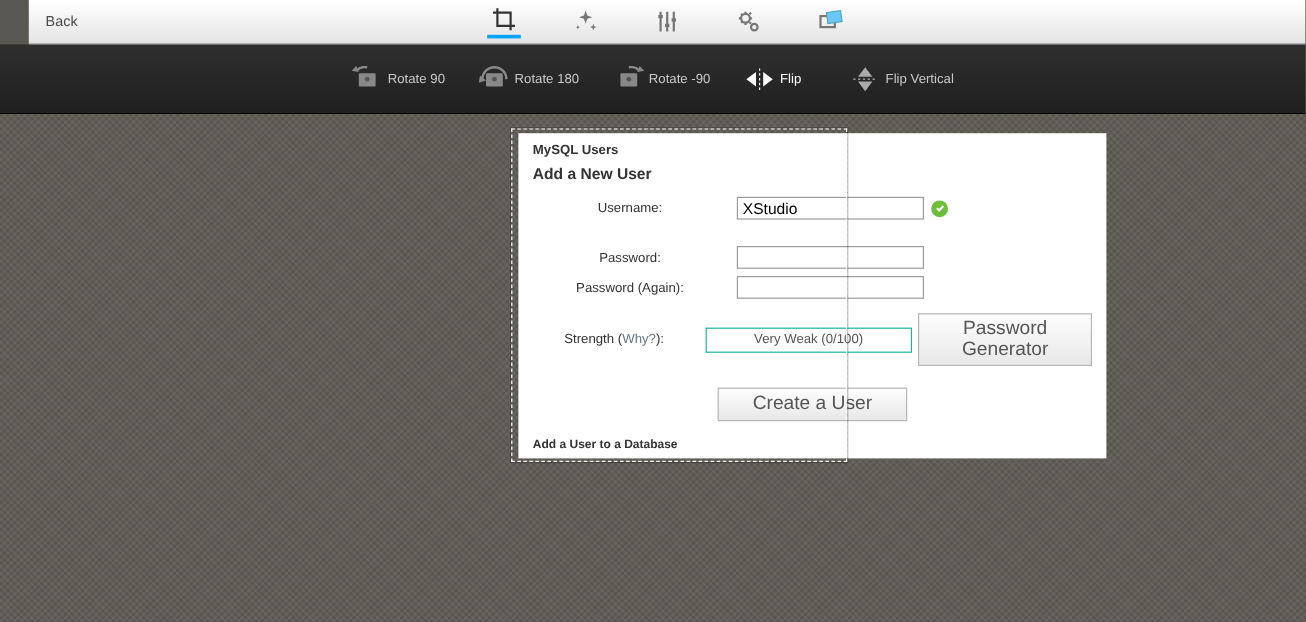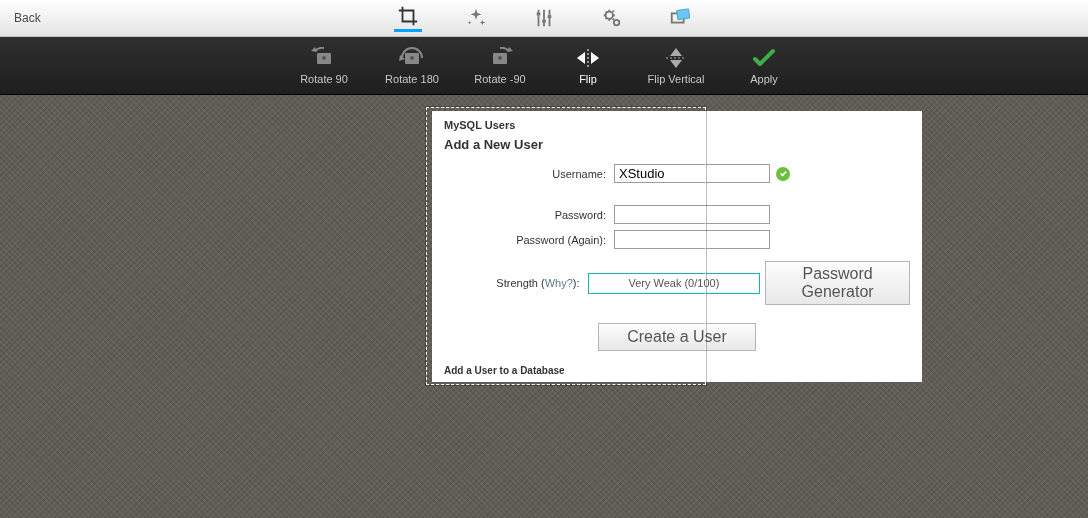--- a/index.html
+++ b/index.html
@@ -7,20 +7,21 @@
   body { background: #595752; }
 
   
   .topbar {
     height: 37px;
     background: linear-gradient(#ffffff, #e4e4e4);
     border-bottom: 1px solid #bfbfbf;
     display: flex;
     align-items: center;
     position: relative;
+    margin-left: 24px;
   }
   .back {
     font-size: 12px;
     color: #4a4a4a;
     padding: 0 14px;
     cursor: pointer;
     height: 100%;
     display: flex;
     align-items: center;
   }
@@ -46,21 +47,20 @@
     height: 58px;
     background: linear-gradient(#2f2f2f, #1f1f1f);
     display: flex;
     justify-content: center;
     align-items: center;
     gap: 28px;
     border-bottom: 1px solid #000;
   }
   .sub-item {
     display: flex;
-    flex-direction: column;
     align-items: center;
     color: #c8c8c8;
     font-size: 11px;
     gap: 4px;
     cursor: pointer;
     min-width: 60px;
   }
   .sub-item.active { color: #fff; }
   .sub-item .ico { width: 26px; height: 22px; display:flex; align-items:center; justify-content:center;}
   .sub-item .ico svg { width: 26px; height: 22px; }
@@ -89,21 +89,21 @@
     color: #333;
   }
   .panel .inner { padding: 8px 12px; }
   .panel h1 { font-size: 11px; font-weight: bold; margin-bottom: 6px; }
   .panel h2 { font-size: 13px; font-weight: bold; margin-bottom: 12px; }
   .row {
     display: flex; align-items: center;
     margin-bottom: 12px;
   }
   .row.tight { margin-bottom: 6px; }
-  .lbl { width: 170px; text-align: right; padding-right: 8px; color: #333; }
+  .lbl { width: 170px; text-align: center; padding-right: 8px; color: #333; }
   .lbl a { color: #5f7b8a; text-decoration: none; }
   .fld input[type=text], .fld input[type=password] {
     width: 156px; height: 19px;
     border: 1px solid #9c9c9c;
     padding: 0 4px;
     font-size: 13px;
     font-family: inherit;
   }
   .ok-badge {
     width: 14px; height: 14px; margin-left: 6px;
@@ -229,28 +229,20 @@
   </div>
   <div class="sub-item">
     <span class="ico">
       <svg viewBox="0 0 26 22">
           <line x1="3" y1="11" x2="23" y2="11" stroke="#aaa" stroke-width="1" stroke-dasharray="2 2"></line>
           <polygon points="13,1 7,9 19,9" fill="#aaa"></polygon>
           <polygon points="13,21 7,13 19,13" fill="#aaa"></polygon>
         </svg>
     </span>
     <span>Flip Vertical</span>
-  </div>
-  <div class="sub-item">
-    <span class="ico checkmark">
-      <svg viewBox="0 0 26 22">
-          <path d="M4 12l5 5L22 4" fill="none" stroke="#3fae49" stroke-width="4" stroke-linecap="round" stroke-linejoin="round"></path>
-        </svg>
-    </span>
-    <span>Apply</span>
   </div>
 </div>
 
 <div class="canvas">
 
   <div class="panel">
     <div class="inner">
       <h1>MySQL Users</h1>
       <h2>Add a New User</h2>
 

